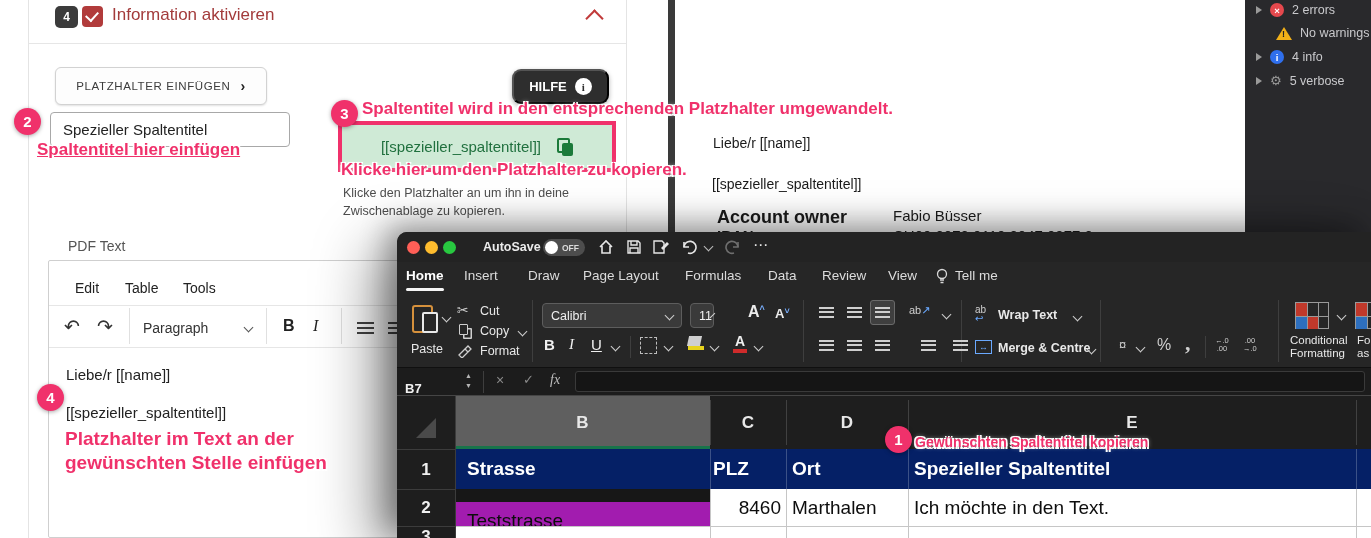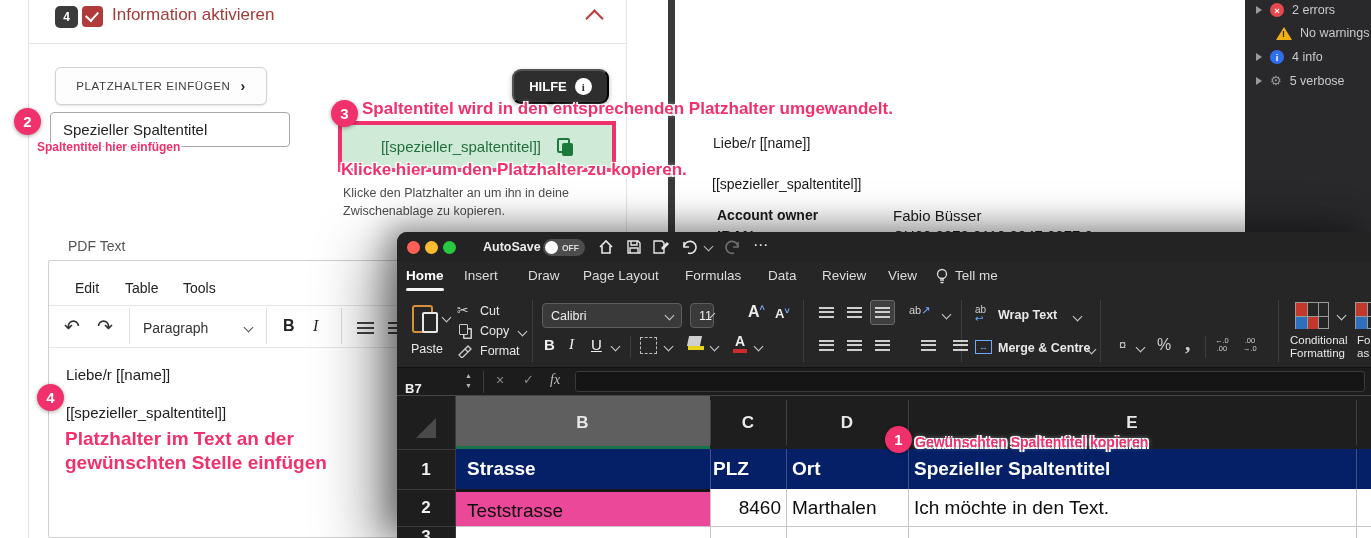--- a/index.html
+++ b/index.html
@@ -110,21 +110,21 @@
 
   <button class="ab btn-dark" style="left:512px;top:69px;width:97px;height:35px;z-index:2;">
     <span>HILFE</span>
     <span class="info-ico">i</span>
   </button>
 
   <div class="ab pin" style="left:14px;top:108px;">2</div>
   <div class="ab" style="left:50px;top:112px;width:240px;height:35px;">
     <input class="tinput" value="Spezieller Spaltentitel" style="">
   </div>
-  <div class="ab pnote" style="left:37px;top:140px;font-size:12px;">Spaltentitel hier einfügen</div>
+  <div class="ab pnote" style="left:37px;top:140px;font-size:17px;text-decoration:underline;">Spaltentitel hier einfügen</div>
 
   <div class="ab pin" style="left:331px;top:100px;">3</div>
   <div class="ab pnote" style="left:362px;top:99px;font-size:17px;white-space:nowrap;">Spaltentitel wird in den entsprechenden Platzhalter umgewandelt.</div>
 
   <div class="ab chip" style="left:338px;top:121px;width:278px;height:51px;">
     <span class="chip-text">[[spezieller_spaltentitel]]</span>
     <span class="copy-ico"></span>
   </div>
   <div class="ab pnote" style="left:341px;top:160px;font-size:17px;white-space:nowrap;">Klicke hier um den Platzhalter zu kopieren.</div>
 
@@ -153,21 +153,21 @@
 
   <div class="ab" style="left:66px;top:366px;font-size:15px;color:#222;">Liebe/r [[name]]</div>
   <div class="ab pin" style="left:37px;top:384px;">4</div>
   <div class="ab" style="left:66px;top:404px;font-size:15px;color:#222;">[[spezieller_spaltentitel]]</div>
   <div class="ab pnote" style="left:65px;top:427px;width:295px;font-size:19px;line-height:24px;">Platzhalter im Text an der gewünschten Stelle einfügen</div>
 
   <div class="ab darkbar" style="left:668px;top:0;width:7px;height:232px;"></div>
   <div class="ab doc" style="left:675px;top:0;width:570px;height:232px;">
     <div class="ab doc-t" style="left:38px;top:135px;">Liebe/r [[name]]</div>
     <div class="ab doc-t" style="left:37px;top:176px;">[[spezieller_spaltentitel]]</div>
-    <div class="ab doc-t" style="left:42px;top:207px;font-weight:bold;font-size:14px;">Account owner</div>
+    <div class="ab doc-t" style="left:42px;top:207px;font-weight:bold;font-size:18px;">Account owner</div>
     <div class="ab doc-t" style="left:218px;top:207px;font-size:15px;">Fabio Büsser</div>
     <div class="ab" style="left:42px;top:227px;width:520px;height:5px;overflow:hidden;">
       <span class="doc-t" style="position:absolute;left:0;top:0;font-size:15px;font-weight:bold;">IBAN</span>
       <span class="doc-t" style="position:absolute;left:176px;top:0;font-size:15px;">CH00 0070 0110 0047 0077 0</span>
     </div>
   </div>
 
   <div class="ab console" style="left:1245px;top:0;width:126px;height:232px;">
     <div class="c-row" style="left:11px;top:3px;">
       <span class="tri"></span>
@@ -342,21 +342,21 @@
     <div class="ab rown" style="left:0;top:217px;width:58px;height:40px;border-top:1px solid #3c3c3c;">1</div>
     <div class="ab rown" style="left:0;top:257px;width:58px;height:37px;border-top:1px solid #3c3c3c;">2</div>
     <div class="ab rown" style="left:0;top:294px;width:58px;height:12px;border-top:1px solid #3c3c3c;align-items:flex-start;overflow:hidden;">3</div>
 
     <div class="ab cell blue" style="left:58px;top:217px;width:255px;height:40px;padding-left:12px;">Strasse</div>
     <div class="ab cell blue" style="left:313px;top:217px;width:76px;height:40px;padding-left:3px;">PLZ</div>
     <div class="ab cell blue" style="left:389px;top:217px;width:122px;height:40px;padding-left:6px;">Ort</div>
     <div class="ab cell blue" style="left:511px;top:217px;width:448px;height:40px;padding-left:6px;">Spezieller Spaltentitel</div>
     <div class="ab cell blue" style="left:959px;top:217px;width:15px;height:40px;"></div>
 
-    <div class="ab cell" style="left:58px;top:260px;width:255px;height:37px;background:#ec4899;padding-left:12px;">Teststrasse</div>
+    <div class="ab cell" style="left:58px;top:270px;width:255px;height:37px;background:#a21caf;padding-left:12px;">Teststrasse</div>
     <div class="ab cell" style="left:313px;top:257px;width:76px;height:37px;background:#fff;justify-content:flex-end;padding-right:5px;">8460</div>
     <div class="ab cell" style="left:389px;top:257px;width:122px;height:37px;background:#fff;padding-left:6px;">Marthalen</div>
     <div class="ab cell" style="left:511px;top:257px;width:448px;height:37px;background:#fff;padding-left:6px;">Ich möchte in den Text.</div>
     <div class="ab cell" style="left:959px;top:257px;width:15px;height:37px;background:#fff;"></div>
 
     <div class="ab" style="left:58px;top:295px;width:916px;height:11px;background:#fff;"></div>
 
     <div class="ab gl" style="left:313px;top:257px;width:1px;height:49px;"></div>
     <div class="ab gl" style="left:389px;top:257px;width:1px;height:49px;"></div>
     <div class="ab gl" style="left:511px;top:257px;width:1px;height:49px;"></div>

